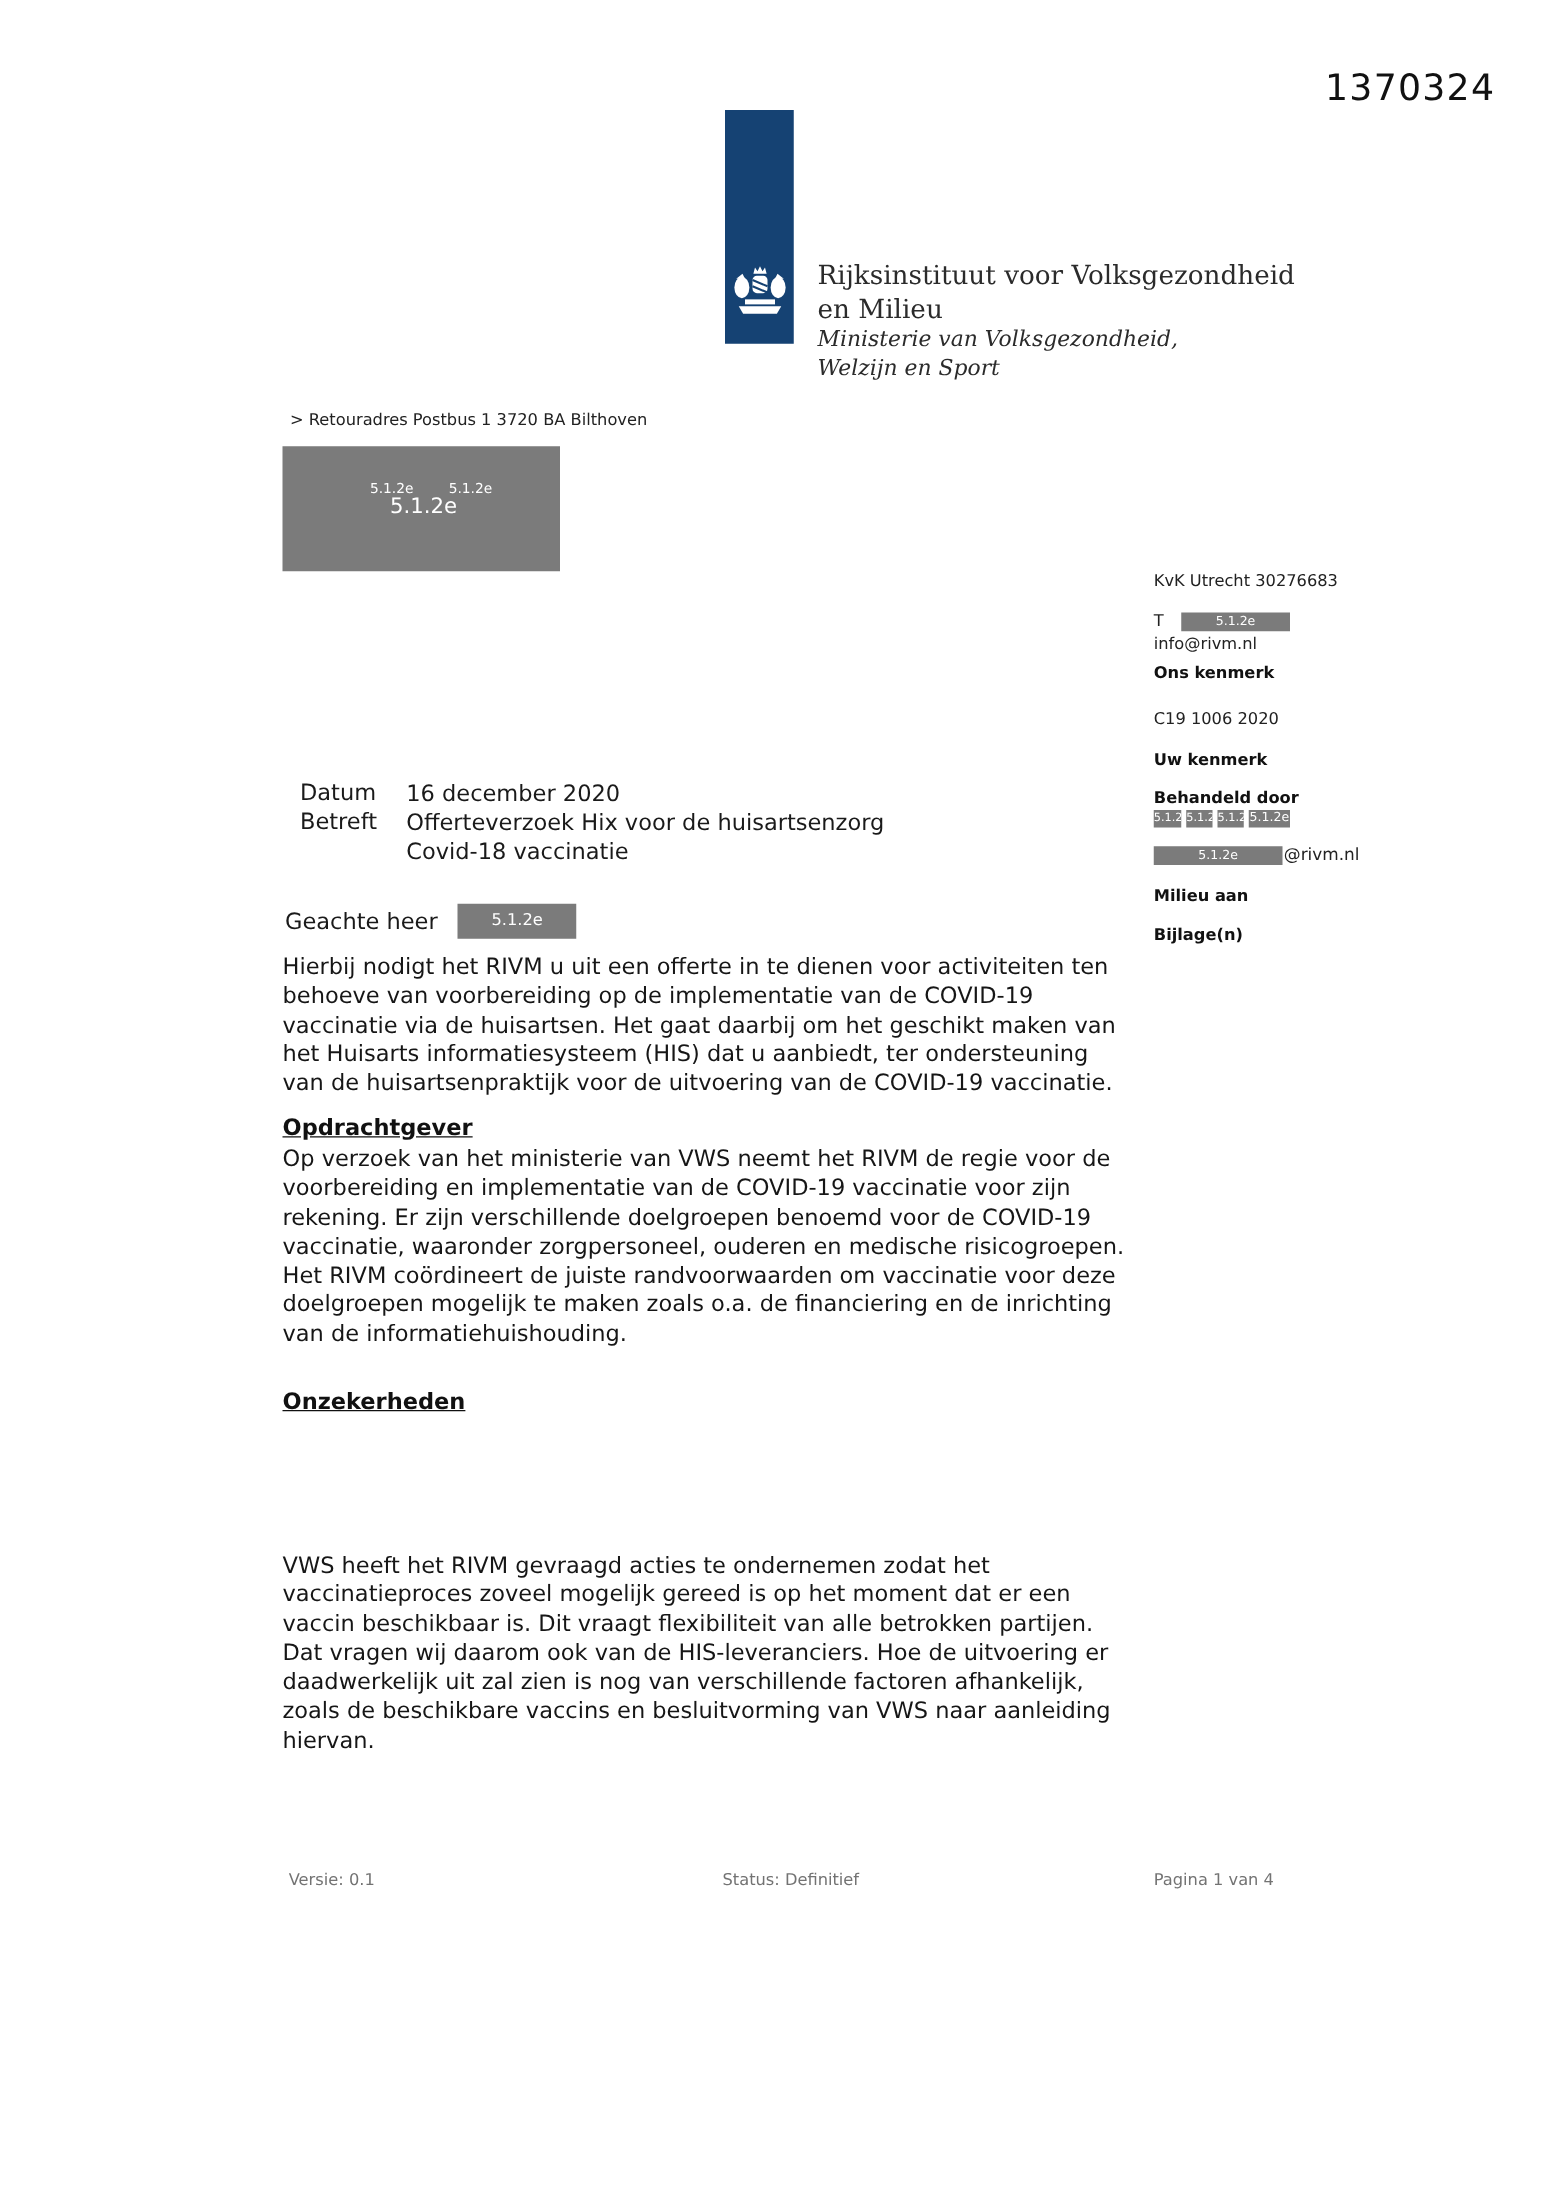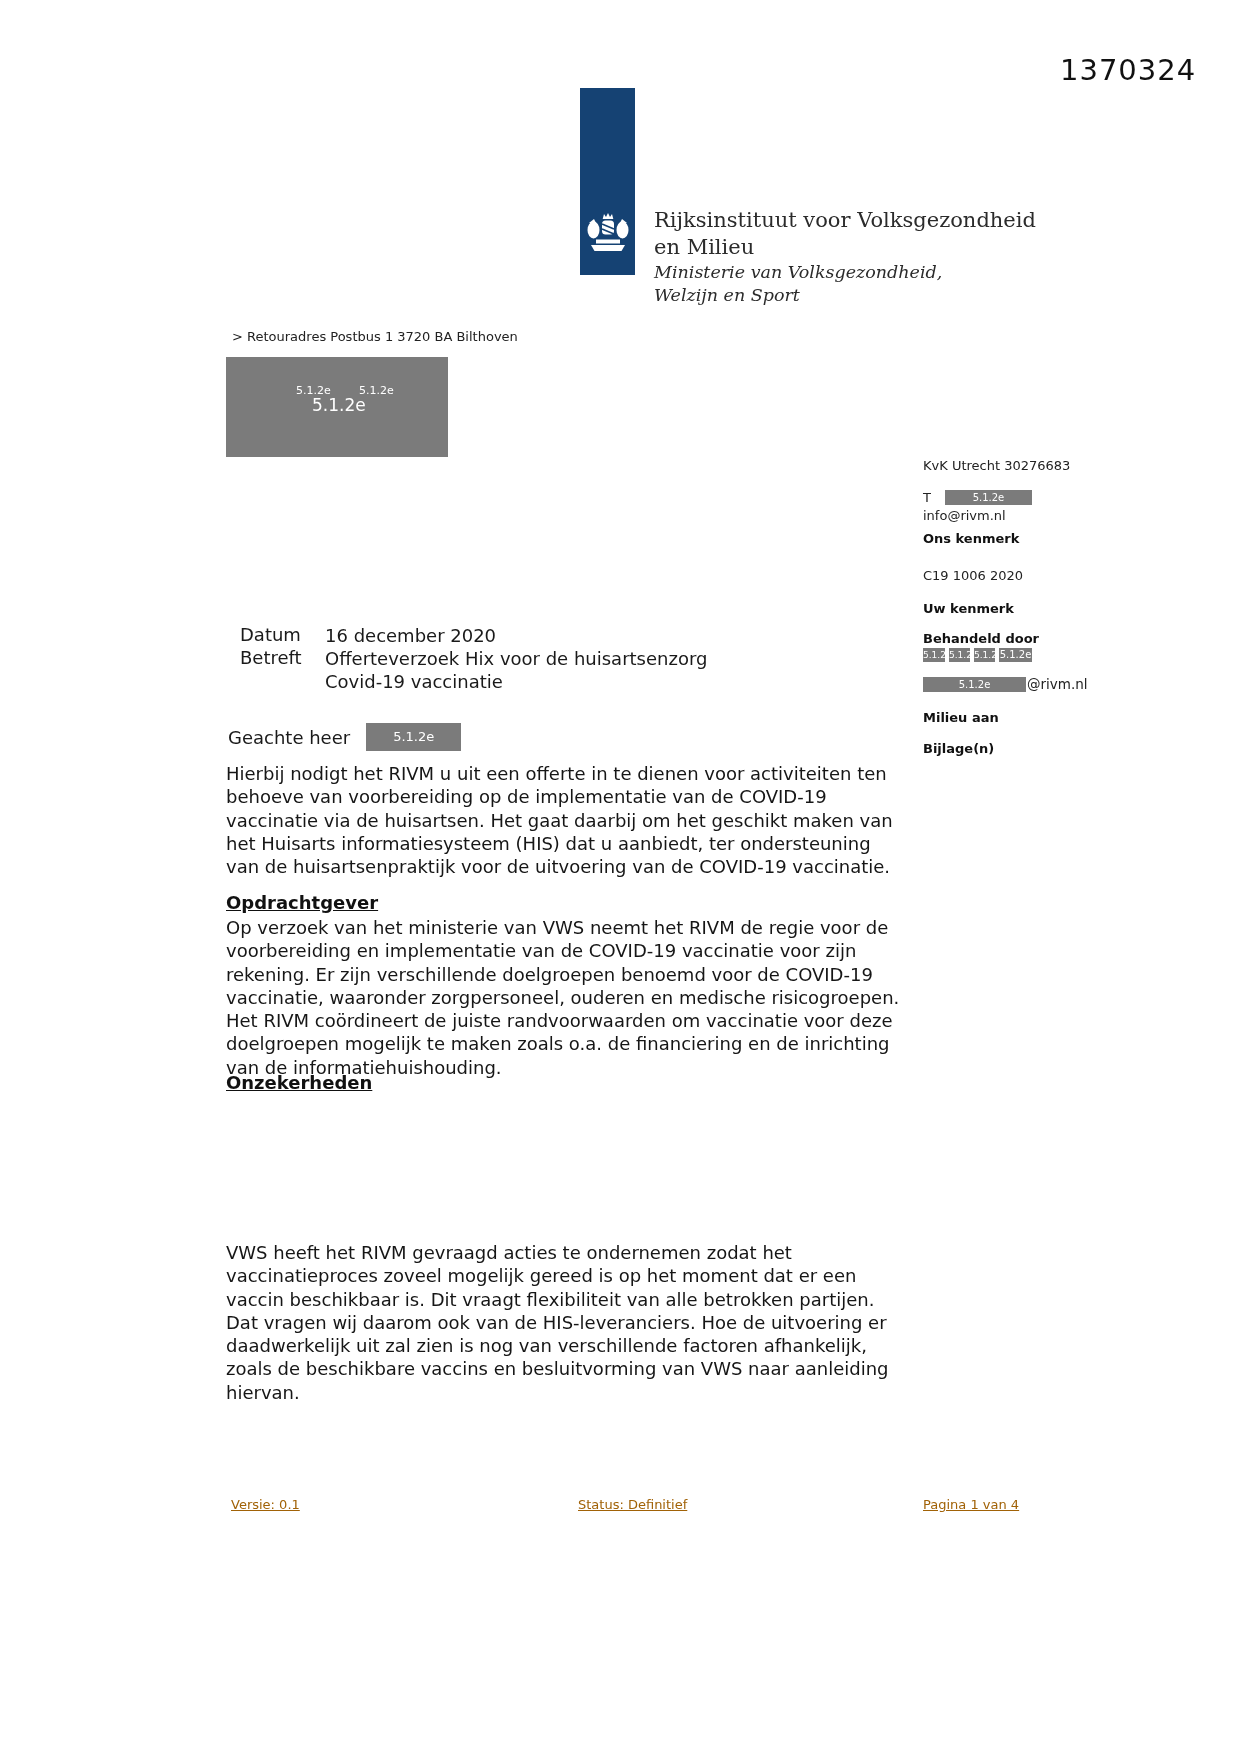--- a/index.html
+++ b/index.html
@@ -41,21 +41,21 @@
   
   .meta-label { position:absolute; left:240px; font-size:18px; }
   .meta-value { position:absolute; left:325px; font-size:18px; white-space:pre; line-height:23.3px; }
 
   .salutation { position:absolute; left:228px; top:723px; display:flex; align-items:center; font-size:18px; }
   .sal-box { width:95px; height:28px; font-size:13px; line-height:28px; margin-left:16px; }
 
   .body-par { position:absolute; left:226px; font-size:18px; line-height:23.3px; white-space:pre; color:#161616; }
   .body-head { position:absolute; left:226px; font-size:18px; font-weight:bold; text-decoration:underline; color:#111; }
 
-  .footer-item { position:absolute; top:1497px; font-size:13px; color:#a16207;text-decoration:underline; }
+  .footer-item { position:absolute; top:1497px; font-size:13px; color:#737373; }
   .f1 { left:231px; } .f2 { left:578px; } .f3 { left:923px; }
 </style>
 </head>
 <body>
 
 <div class="page">
 
   <div class="doc-number">1370324</div>
 
   <div class="logo-bar">
@@ -113,21 +113,21 @@
     <span class="email-domain">@rivm.nl</span>
   </div>
 
   <div class="side bold" style="top:710px;">Milieu aan</div>
   <div class="side bold" style="top:741px;">Bijlage(n)</div>
 
   <div class="meta-label" style="top:624px;">Datum</div>
   <div class="meta-value" style="top:624px;">16 december 2020</div>
   <div class="meta-label" style="top:647px;">Betreft</div>
   <div class="meta-value" style="top:647px;">Offerteverzoek Hix voor de huisartsenzorg
-Covid-19 vaccinatie</div>
+Covid-18 vaccinatie</div>
 
   <div class="salutation">
     <span>Geachte heer</span>
     <span class="redact sal-box">5.1.2e</span>
   </div>
 
   <div class="body-par" style="top:762px;">Hierbij nodigt het RIVM u uit een offerte in te dienen voor activiteiten ten
 behoeve van voorbereiding op de implementatie van de COVID-19
 vaccinatie via de huisartsen. Het gaat daarbij om het geschikt maken van
 het Huisarts informatiesysteem (HIS) dat u aanbiedt, ter ondersteuning
@@ -135,21 +135,21 @@
 
   <div class="body-head" style="top:892px;">Opdrachtgever</div>
   <div class="body-par" style="top:916px;">Op verzoek van het ministerie van VWS neemt het RIVM de regie voor de
 voorbereiding en implementatie van de COVID-19 vaccinatie voor zijn
 rekening. Er zijn verschillende doelgroepen benoemd voor de COVID-19
 vaccinatie, waaronder zorgpersoneel, ouderen en medische risicogroepen.
 Het RIVM coördineert de juiste randvoorwaarden om vaccinatie voor deze
 doelgroepen mogelijk te maken zoals o.a. de financiering en de inrichting
 van de informatiehuishouding.</div>
 
-  <div class="body-head" style="top:1072px;">Onzekerheden</div>
+  <div class="body-head" style="top:1111px;">Onzekerheden</div>
 
   <div class="body-par" style="top:1241px;">VWS heeft het RIVM gevraagd acties te ondernemen zodat het
 vaccinatieproces zoveel mogelijk gereed is op het moment dat er een
 vaccin beschikbaar is. Dit vraagt flexibiliteit van alle betrokken partijen.
 Dat vragen wij daarom ook van de HIS-leveranciers. Hoe de uitvoering er
 daadwerkelijk uit zal zien is nog van verschillende factoren afhankelijk,
 zoals de beschikbare vaccins en besluitvorming van VWS naar aanleiding
 hiervan.</div>
 
   <div class="footer-item f1">Versie: 0.1</div>

